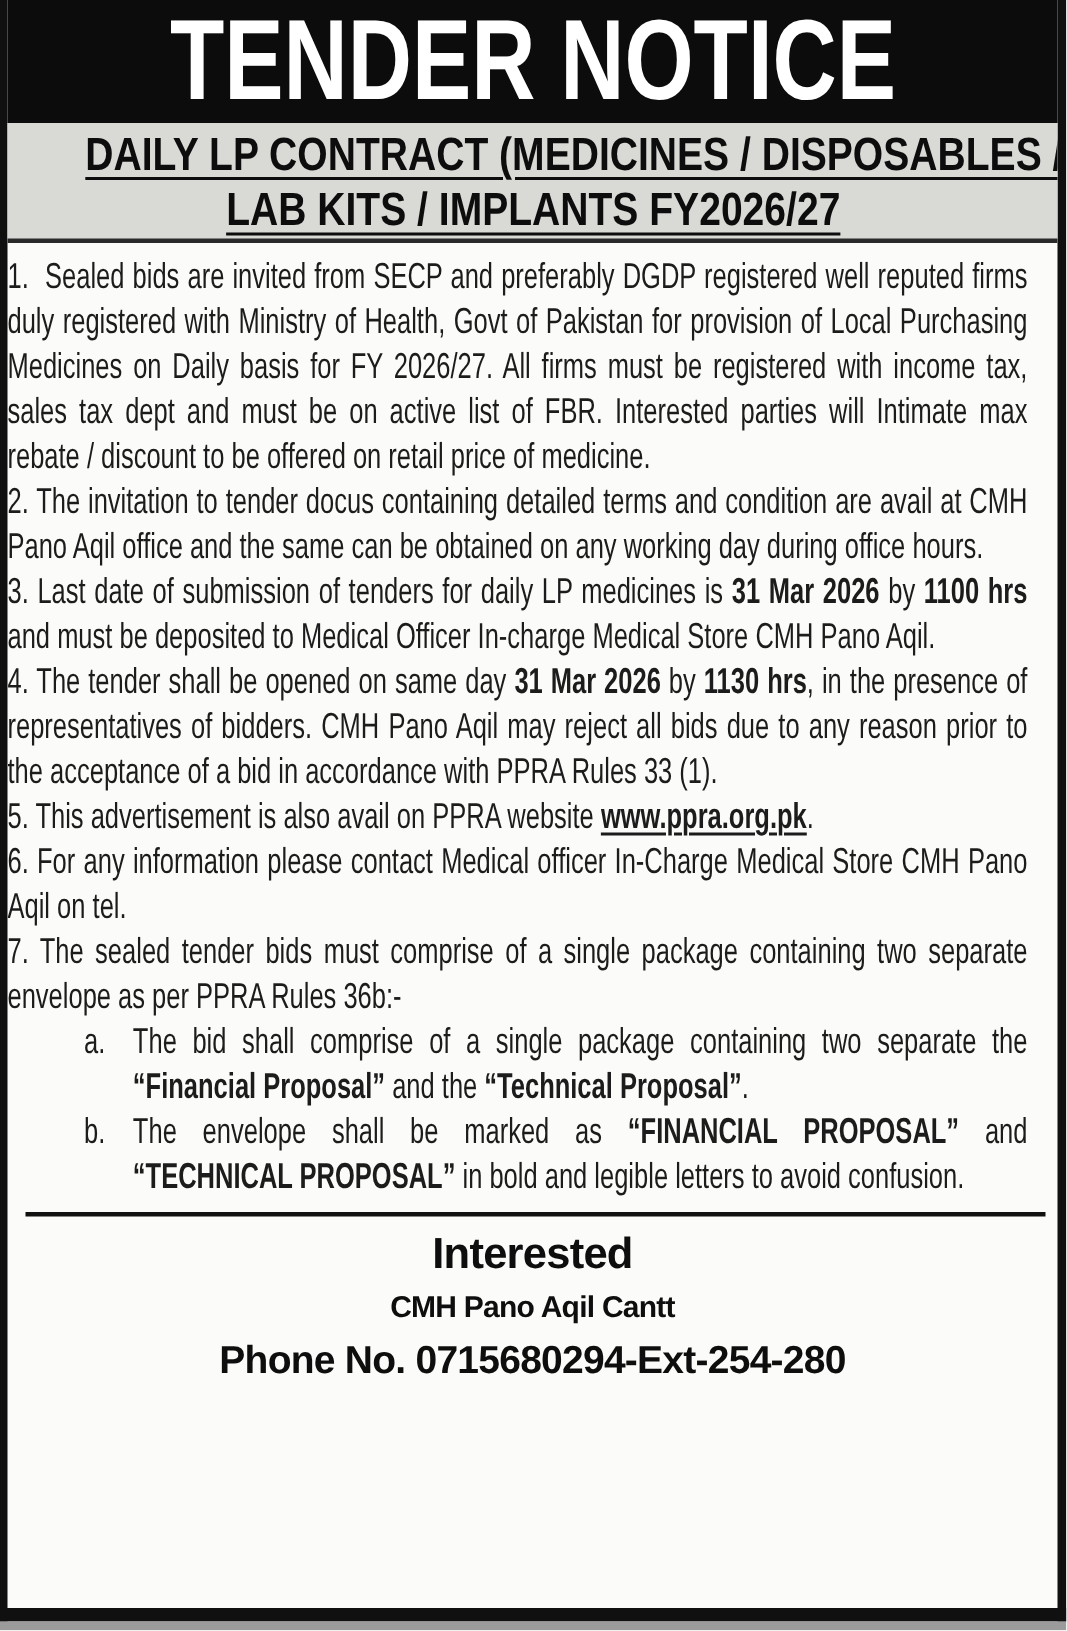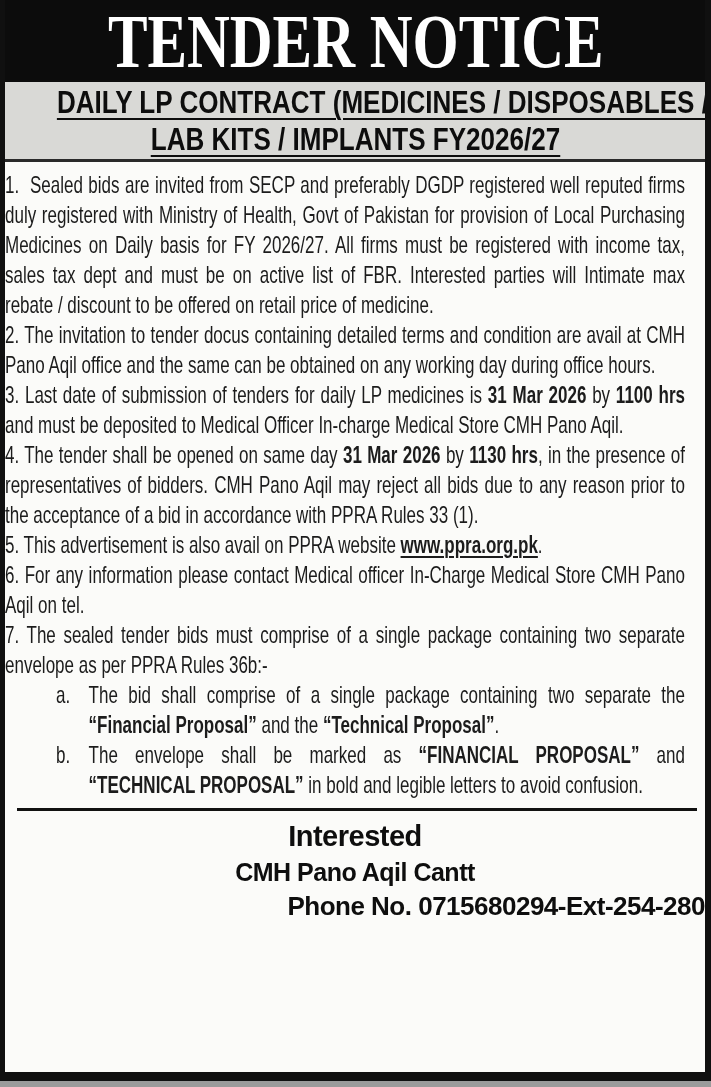--- a/index.html
+++ b/index.html
@@ -33,21 +33,20 @@
   
   .banner {
     height: 82px;
     margin-left: -5px;
     margin-right: -6px;
     background: #0c0c0c;
     display: flex;
     align-items: center;
     justify-content: center;
     overflow: hidden;
-    font-family: Liberation Serif, serif;
   }
   .banner h1 {
     margin: 0;
     color: #ffffff;
     font-size: 76px;
     font-weight: 700;
     line-height: 82px;
     white-space: nowrap;
     letter-spacing: 0px;
     transform: scaleX(0.78);
@@ -122,31 +121,30 @@
     color: #0e0e0e;
     padding-top: 5px;
   }
   .footer .signatory {
     font-size: 29px;
     font-weight: 700;
     line-height: 40px;
     letter-spacing: -0.5px;
   }
   .footer .org {
-    font-size: 25px;
+    font-size: 20px;
     font-weight: 700;
     line-height: 33px;
     letter-spacing: -0.5px;
   }
   .footer .phone {
     font-size: 26px;
     font-weight: 700;
     line-height: 34px;
     letter-spacing: -0.5px;
-    text-align: right;
   }
 </style>
 </head>
 <body>
 
 <div class="page">
   <div class="notice">
 
     <div class="banner">
       <h1>TENDER NOTICE</h1>

